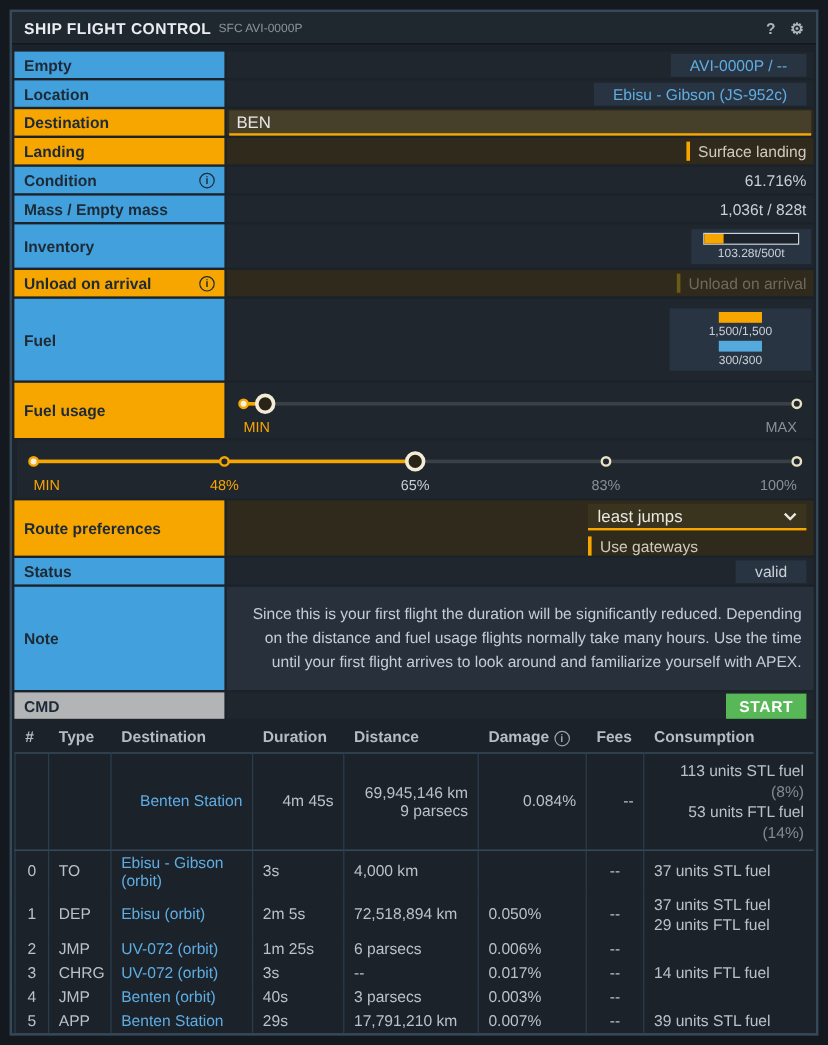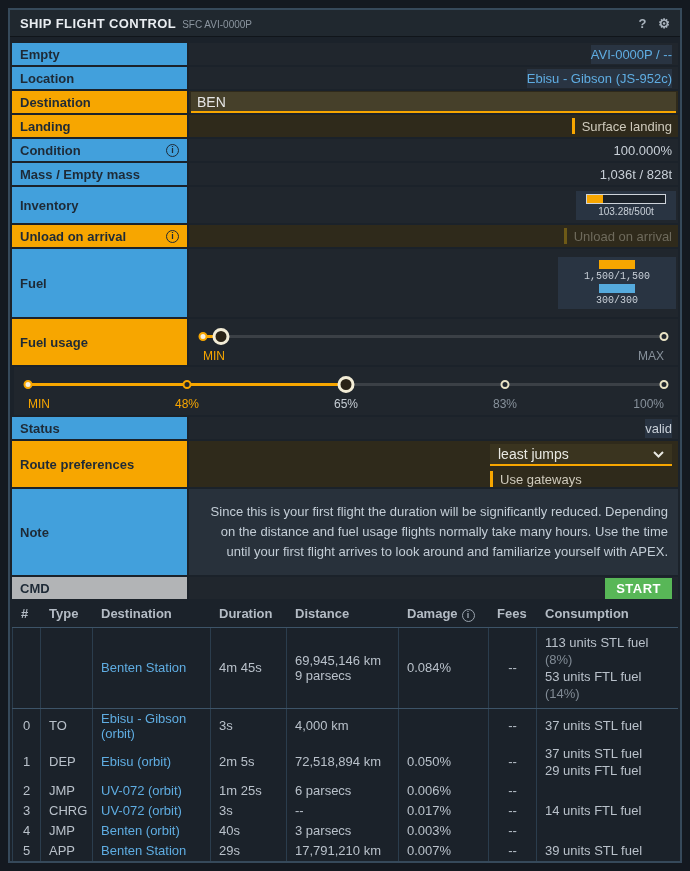--- a/index.html
+++ b/index.html
@@ -18,21 +18,21 @@
   
   .row { display:flex; margin-bottom:2px; }
   .lbl { width:175px; flex:none; display:flex; align-items:center; justify-content:space-between; padding:0 8px; font-size:13px; font-weight:bold; color:#1e2a36; }
   .lbl.blue { background:#42a0dc; }
   .lbl.orange { background:#f7a600; }
   .lbl.gray { background:#b2b4b6; }
   .val { flex:1; margin-left:2px; background:#20262d; display:flex; align-items:center; justify-content:flex-end; padding:0 6px; color:#c9d0d8; font-size:13px; }
   .val.olive { background:#2f2a1b; }
   .h22 { height:22px; }
 
-  .chip { background:#293442; padding:2px 0; }
+  .chip { background:#293442; padding:2px 16px; }
   .link { color:#5fade2; }
 
   
   .dest-input { flex:1; background:#46402a; border-bottom:2px solid #f7a600; color:#e5e5e5; font-size:14px; padding:1px 6px; height:21px; line-height:18px; }
 
   
   .toggle { display:flex; align-items:center; gap:7px; }
   .tbar { width:3px; height:16px; background:#f7a600; }
   .toggle.dim .tbar { background:#6e5a17; }
   .toggle.dim .tlabel { color:#6e6a5c; }
@@ -76,21 +76,21 @@
   
   .info { width:13px; height:13px; border-radius:50%; border:1px solid currentColor; display:inline-flex; align-items:center; justify-content:center; font-size:9px; font-weight:bold; font-style:normal; flex:none; }
   .th .info { color:#9aa4ae; margin-left:4px; }
 
   
   table { border-collapse:collapse; width:100%; margin-top:2px; table-layout:fixed; color:#b9c1ca; font-size:13px; }
   th { font-weight:bold; color:#b4bcc5; text-align:left; padding:5px 8px; border-bottom:1px solid #3d5468; }
   td { padding:2px 8px; vertical-align:middle; border-left:1px solid #2b3d4d; }
   td:first-child { border-left:1px solid #2b3d4d; }
   th { border-left:1px solid transparent; }
-  tr.summary td { padding:6px 8px; border-bottom:1px solid #3d5468; }
+  tr.summary td { padding:6px 8px; border-bottom:1px solid #3d5468;text-align:right; }
   tr.stage:last-child td { border-bottom:1px solid #3d5468; }
   td.c { text-align:center; }
   .pct { color:#818b95; }
   .cons-line { line-height:17px; }
 </style>
 </head>
 <body>
 
 <div class="panel">
   <div class="hdr">
@@ -133,21 +133,21 @@
           <span class="tlabel">Surface landing</span>
         </span>
       </div>
     </div>
 
     <div class="row">
       <div class="lbl blue h22">
         <span>Condition</span>
         <span class="info">i</span>
       </div>
-      <div class="val h22">100.000%</div>
+      <div class="val h22">61.716%</div>
     </div>
 
     <div class="row">
       <div class="lbl blue h22">Mass / Empty mass</div>
       <div class="val h22">1,036t / 828t</div>
     </div>
 
     <div class="row">
       <div class="lbl blue" style="height:36px;">Inventory</div>
       <div class="val" style="height:36px; padding:0 2px;">
@@ -169,21 +169,21 @@
         <span class="toggle dim">
           <span class="tbar"></span>
           <span class="tlabel">Unload on arrival</span>
         </span>
       </div>
     </div>
 
     <div class="row">
       <div class="lbl blue" style="height:68px;">Fuel</div>
       <div class="val" style="height:68px; padding:0 2px;">
-        <div class="meter-chip" style="min-width:118px;font-family:Liberation Mono, monospace;">
+        <div class="meter-chip" style="min-width:118px;">
           <div class="mini-bar orange" id="ftl-bar" style="opacity: 1;"></div>
           <div class="meter-txt">1,500/1,500</div>
           <div class="mini-bar blue" id="stl-bar" style="opacity: 1;"></div>
           <div class="meter-txt">300/300</div>
         </div>
       </div>
     </div>
 
     <div class="row">
       <div class="lbl orange" style="height:46px;">Fuel usage</div>
@@ -217,39 +217,39 @@
             <span class="sl-lab on" style="left: 0px;">MIN</span>
             <span class="sl-lab on" style="left: 25%; transform: translateX(-50%);">48%</span>
             <span class="sl-lab sel" style="left: 50%; transform: translateX(-50%);">65%</span>
             <span class="sl-lab off" style="left: 75%; transform: translateX(-50%);">83%</span>
             <span class="sl-lab off" style="right: 0px;">100%</span>
           </div>
       </div>
     </div>
 
     <div class="row">
-      <div class="lbl blue h22">Status</div>
-      <div class="val h22">
-        <span class="chip">valid</span>
-      </div>
-    </div>
-
-    <div class="row">
       <div class="lbl orange" style="height:46px;">Route preferences</div>
       <div class="route-val" style="height:46px;">
         <div class="select">
           <span>least jumps</span>
           <svg width="11" height="7" viewBox="0 0 11 7">
               <polyline points="1,1 5.5,5.5 10,1" fill="none" stroke="#e8e8e2" stroke-width="2"></polyline>
             </svg>
         </div>
         <span class="toggle route-gw">
           <span class="tbar"></span>
           <span class="tlabel">Use gateways</span>
         </span>
+      </div>
+    </div>
+
+    <div class="row">
+      <div class="lbl blue h22">Status</div>
+      <div class="val h22">
+        <span class="chip">valid</span>
       </div>
     </div>
 
     <div class="row">
       <div class="lbl blue" style="height:86px;">Note</div>
       <div class="val note" style="height:86px;">Since this is your first flight the duration will be significantly reduced. Depending on the distance and fuel usage flights normally take many hours. Use the time until your first flight arrives to look around and familiarize yourself with APEX.</div>
     </div>
 
     <div class="row">
       <div class="lbl gray h22">CMD</div>

